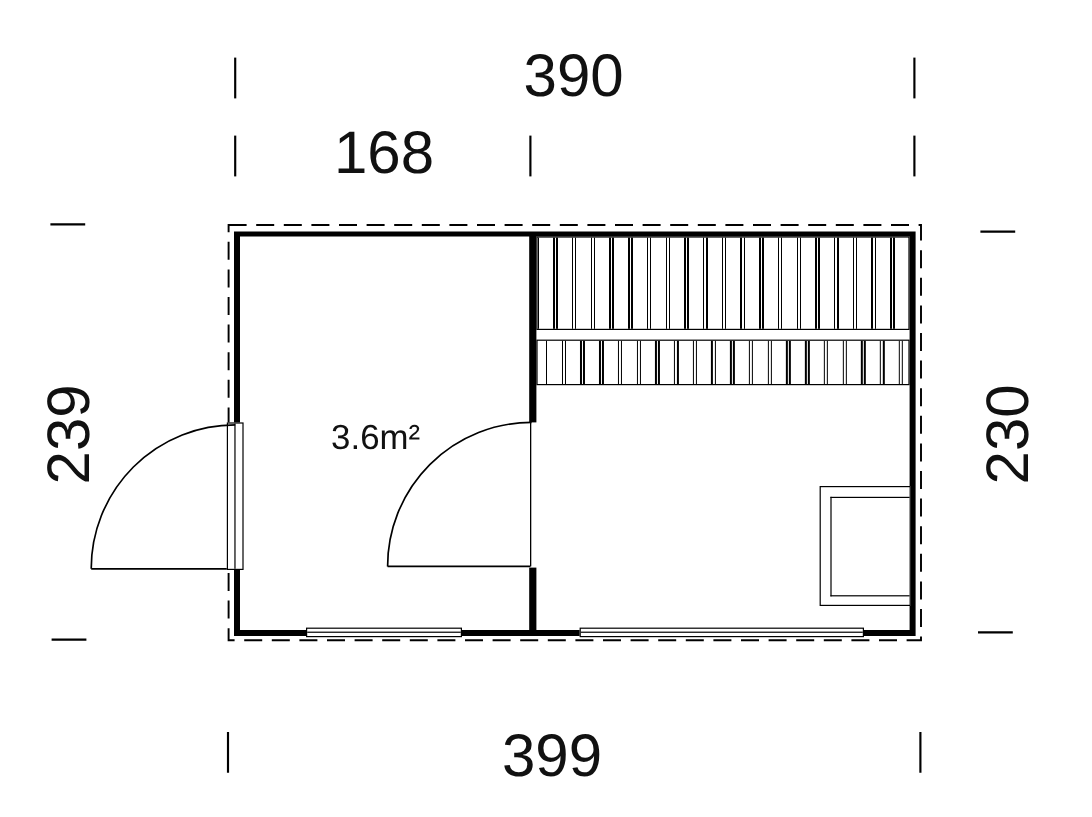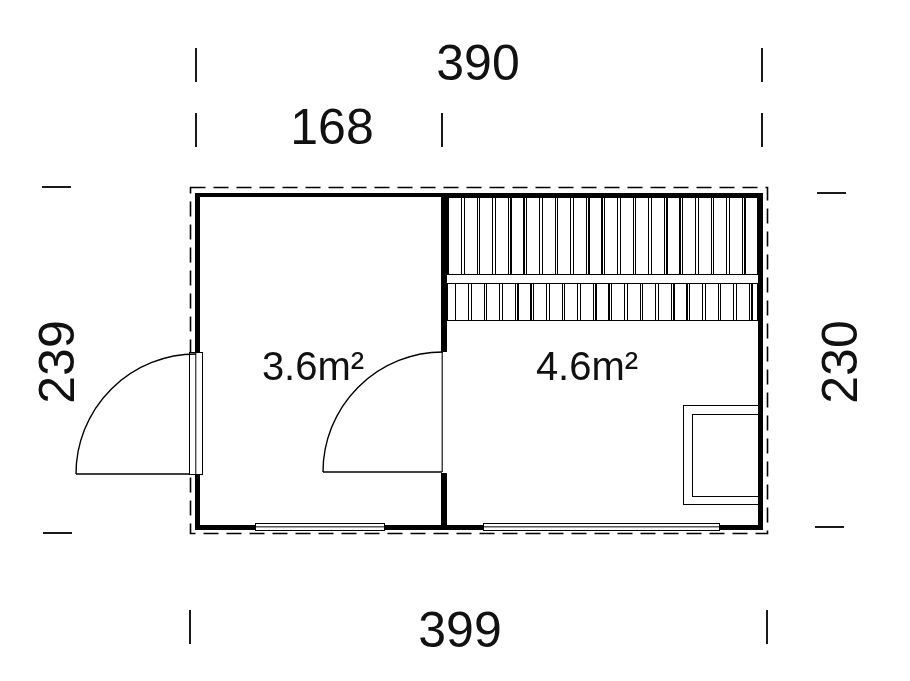--- a/index.html
+++ b/index.html
@@ -105,21 +105,21 @@
     transform: translate(-50%, -50%);
     font-size: 50px;
     line-height: 1;
     white-space: nowrap;
     color: #111;
   }
   .dim.rot { transform: translate(-50%, -50%) rotate(-90deg); }
   .area-label {
     position: absolute;
     transform: translate(-50%, -50%);
-    font-size: 40px;
+    font-size: 29px;
     line-height: 1;
     white-space: nowrap;
     color: #111;
   }
 </style>
 </head>
 <body>
 
 <div id="stage">
 
@@ -169,21 +169,20 @@
     <line x1="767" y1="610" x2="767" y2="644" stroke="#000" stroke-width="1.8"></line>
 
     <line x1="42" y1="187" x2="71" y2="187" stroke="#000" stroke-width="1.8"></line>
     <line x1="43" y1="533" x2="72" y2="533" stroke="#000" stroke-width="1.8"></line>
 
     <line x1="817" y1="193" x2="846" y2="193" stroke="#000" stroke-width="1.8"></line>
     <line x1="815" y1="527" x2="844" y2="527" stroke="#000" stroke-width="1.8"></line>
   </svg>
 
   <div class="dim" style="left:478px; top:63px;">390</div>
-  <div class="dim" style="left:332px; top:127px;text-align:right;">168</div>
+  <div class="dim" style="left:320px; top:127px;text-align:right;">168</div>
   <div class="dim rot" style="left:57px; top:362px;">239</div>
   <div class="dim rot" style="left:840px; top:362px;">230</div>
   <div class="dim" style="left:460px; top:630px;">399</div>
 
   <div class="area-label" style="left:313px; top:366px;">3.6m²</div>
-  <div class="area-label" style="left:587px; top:366px;">4.6m²</div>
 
 </div>
 
 </body></html>

